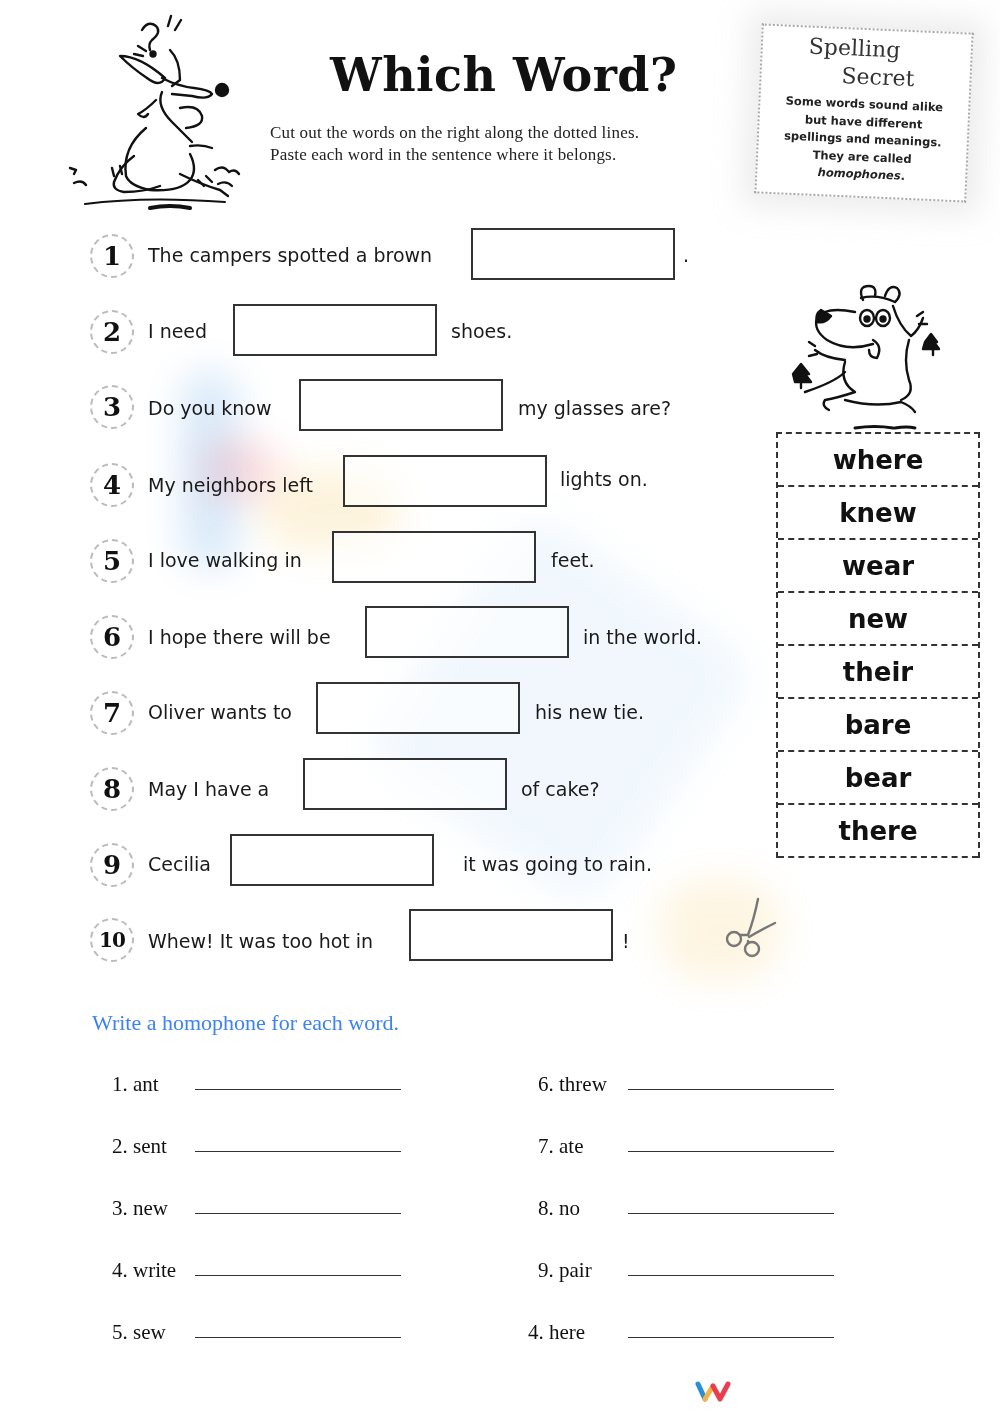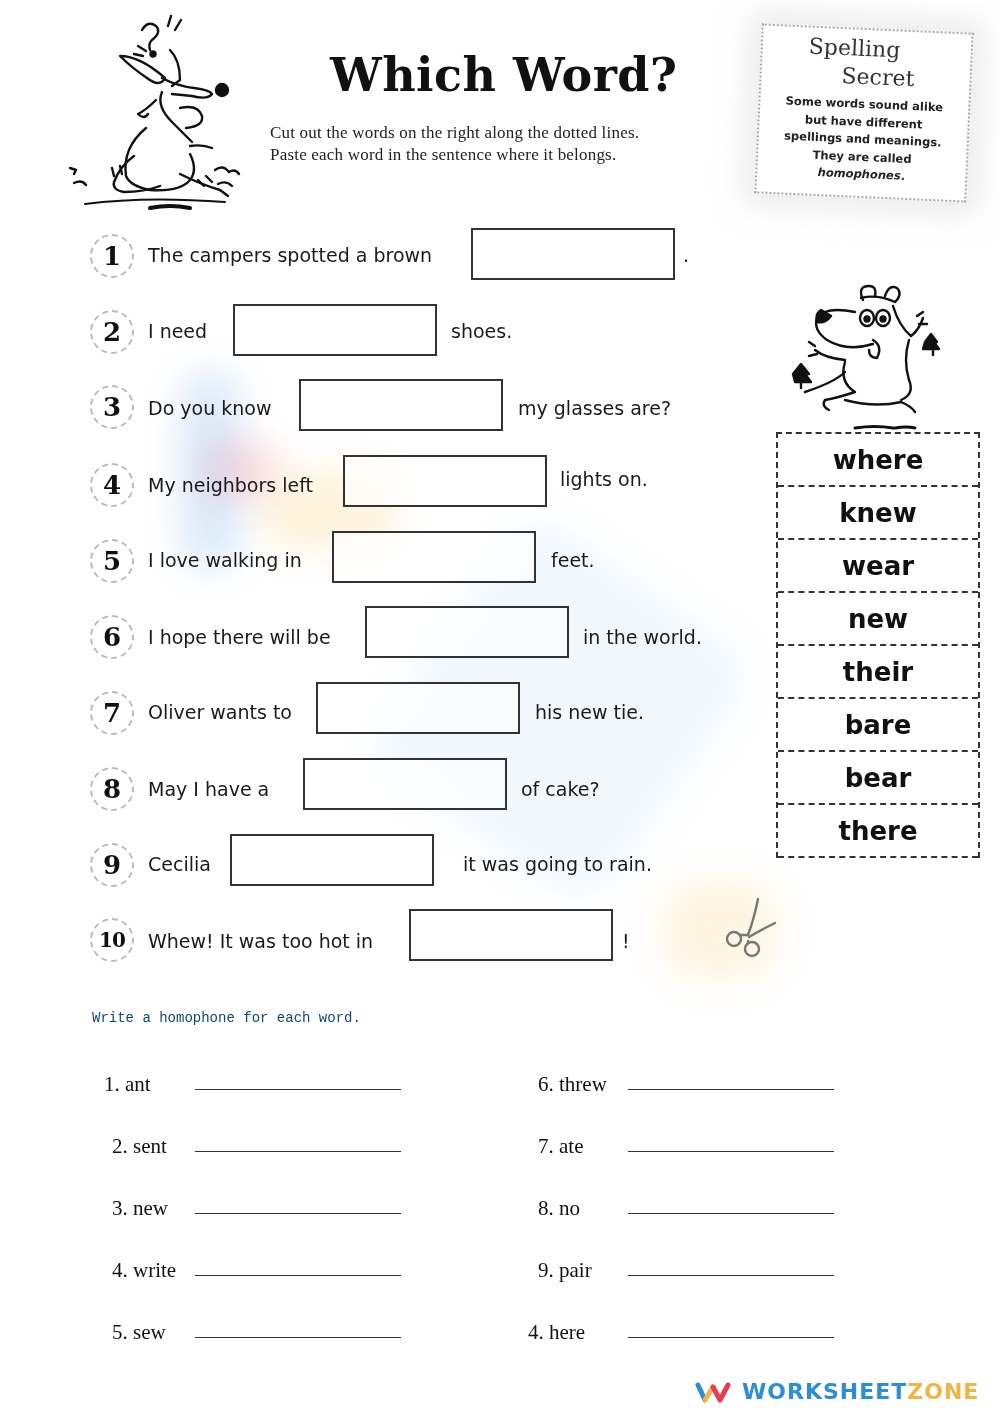--- a/index.html
+++ b/index.html
@@ -18,21 +18,21 @@
   
   .row { position:absolute; left:0; width:760px; height:56px; }
   .num { position:absolute; left:90px; width:40px; height:40px; border:2px dashed #bbb; border-radius:50%; display:flex; align-items:center; justify-content:center; font-family:"DejaVu Serif", serif; font-weight:bold; font-size:26px; color:#111; background:#fff; }
   .num.small { font-size:20px; letter-spacing:-1px; }
   .stext { position:absolute; font-family:"DejaVu Sans", sans-serif; font-size:19px; color:#1a1a1a; white-space:nowrap; }
   .blank { position:absolute; width:200px; height:48px; border:2px solid #333; background:rgba(255,255,255,0.6); }
   
   .strip { position:absolute; left:776px; top:432px; width:200px; border-left:2px dashed #333; border-right:2px dashed #333; border-top:2px dashed #333; }
   .word { height:51px; border-bottom:2px dashed #333; display:flex; align-items:center; justify-content:center; font-family:"DejaVu Sans", sans-serif; font-weight:bold; font-size:26px; color:#111; }
   
-  .hsect { position:absolute; left:92px; top:1010px; font-family:Liberation Mono, monospace; font-size:14px; color:#0c4a6e; }
+  .hsect { position:absolute; left:92px; top:1010px; font-family:Liberation Serif, serif; font-size:22px; color:#3b82f6; }
   .hitem { position:absolute; font-family:"Liberation Serif", serif; font-size:21px; color:#111; white-space:nowrap; }
   .hline { position:absolute; height:0; border-top:1.5px solid #333; width:206px; }
   .logo { position:absolute; left:694px; top:1379px; display:flex; align-items:center; gap:10px; }
   .logo-text { font-family:"DejaVu Sans", sans-serif; font-weight:bold; font-size:22px; letter-spacing:1px; }
 </style>
 </head>
 <body>
 
 <div class="wm" style="left:180px;top:370px;width:60px;height:200px;background:#3b8fe0;"></div>
 <div class="wm" style="left:200px;top:440px;width:80px;height:60px;background:#f05060;"></div>
@@ -184,21 +184,21 @@
 <svg class="abs" style="left:720px;top:895px;" width="60" height="66" viewBox="0 0 60 66" fill="none" stroke="#777" stroke-width="2.4" stroke-linecap="round">
   <path d="M38 4 q-4 20-10 36"></path>
   <path d="M55 28 q-16 8-26 14"></path>
   <circle cx="14" cy="44" r="7"></circle>
   <circle cx="32" cy="54" r="7"></circle>
   <path d="M20 40 l8 0 M28 46 l0 2"></path>
 </svg>
 
 <div class="hsect">Write a homophone for each word.</div>
 
-<div class="hitem" style="left:104px;top:1072px;">1. ant</div>
+<div class="hitem" style="left:112px;top:1072px;">1. ant</div>
 <div class="hline" style="left:195px;top:1089px;"></div>
 <div class="hitem" style="left:112px;top:1134px;">2. sent</div>
 <div class="hline" style="left:195px;top:1151px;"></div>
 <div class="hitem" style="left:112px;top:1196px;">3. new</div>
 <div class="hline" style="left:195px;top:1213px;"></div>
 <div class="hitem" style="left:112px;top:1258px;">4. write</div>
 <div class="hline" style="left:195px;top:1275px;"></div>
 <div class="hitem" style="left:112px;top:1320px;">5. sew</div>
 <div class="hline" style="left:195px;top:1337px;"></div>
 
@@ -212,14 +212,13 @@
 <div class="hline" style="left:628px;top:1275px;"></div>
 <div class="hitem" style="left:528px;top:1320px;">4. here</div>
 <div class="hline" style="left:628px;top:1337px;"></div>
 
 <div class="logo">
   <svg width="38" height="24" viewBox="0 0 38 24" fill="none" stroke-linecap="round" stroke-linejoin="round" stroke-width="5">
     <path d="M4 5 l7 15" stroke="#2a8fd6"></path>
     <path d="M11 20 l8-13" stroke="#f0b545"></path>
     <path d="M19 7 l7 13 l8-15" stroke="#e83e4e"></path>
   </svg>
-  <span class="logo-text"><span style="color:#2a8fd6;">WORKSHEET</span><span style="color:#f0b545;">ZONE</span></span>
 </div>
 
 </body></html>

